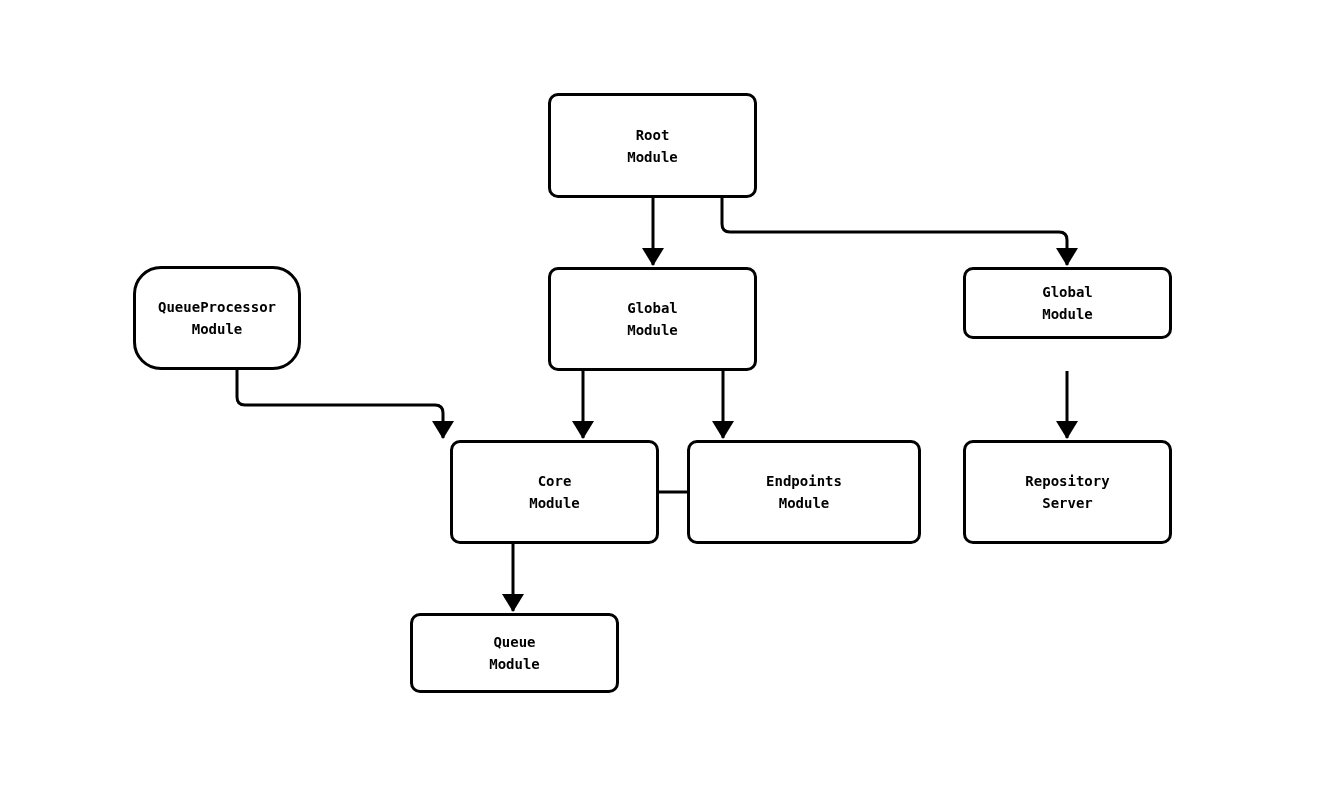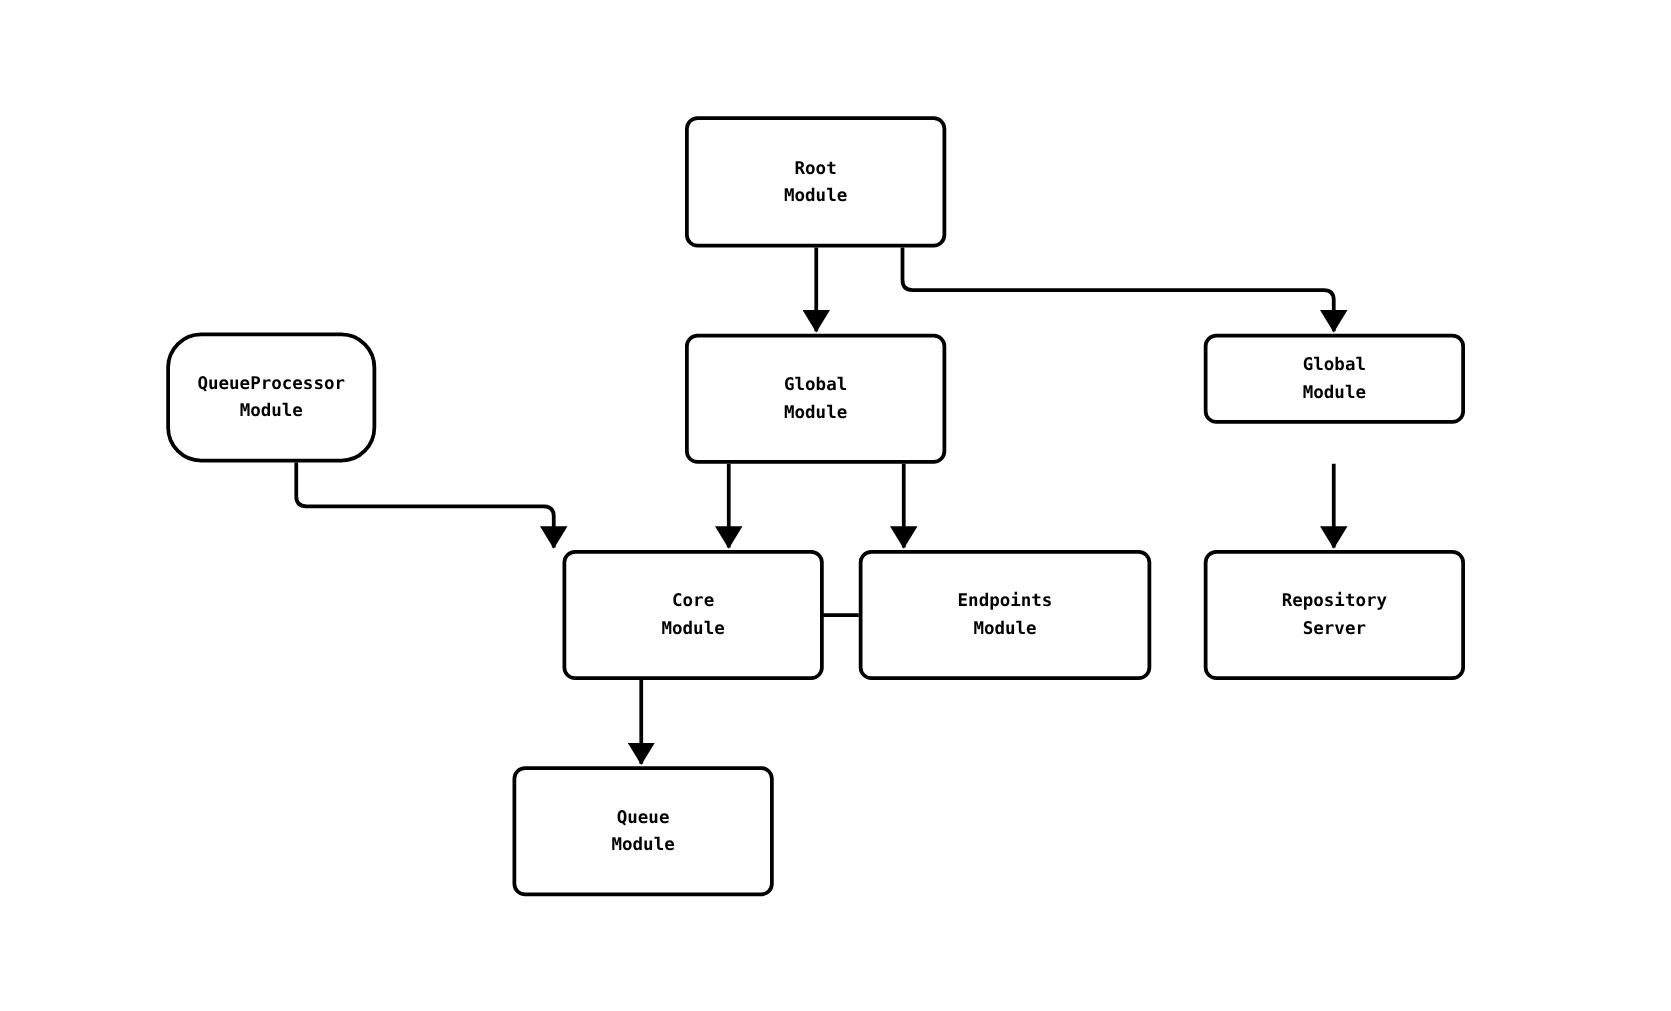--- a/index.html
+++ b/index.html
@@ -79,17 +79,17 @@
 Module</span>
     </div>
     <div class="node" style="left: 687px; top: 440px; width: 234px; height: 104px; border-color: rgb(0, 0, 0); background: rgb(255, 255, 255);">
       <span style="color: rgb(0, 0, 0);">Endpoints
 Module</span>
     </div>
     <div class="node" style="left: 963px; top: 440px; width: 209px; height: 104px; border-color: rgb(0, 0, 0); background: rgb(255, 255, 255);">
       <span style="color: rgb(0, 0, 0);">Repository
 Server</span>
     </div>
-    <div class="node" style="left: 410px; top: 613px; width: 209px; height: 104px; border-color: rgb(0, 0, 0); background: rgb(255, 255, 255);">
+    <div class="node" style="left: 410px; top: 613px; width: 209px; height: 80px; border-color: rgb(0, 0, 0); background: rgb(255, 255, 255);">
       <span style="color: rgb(0, 0, 0);">Queue
 Module</span>
     </div>
   </div>
 
 </body></html>

